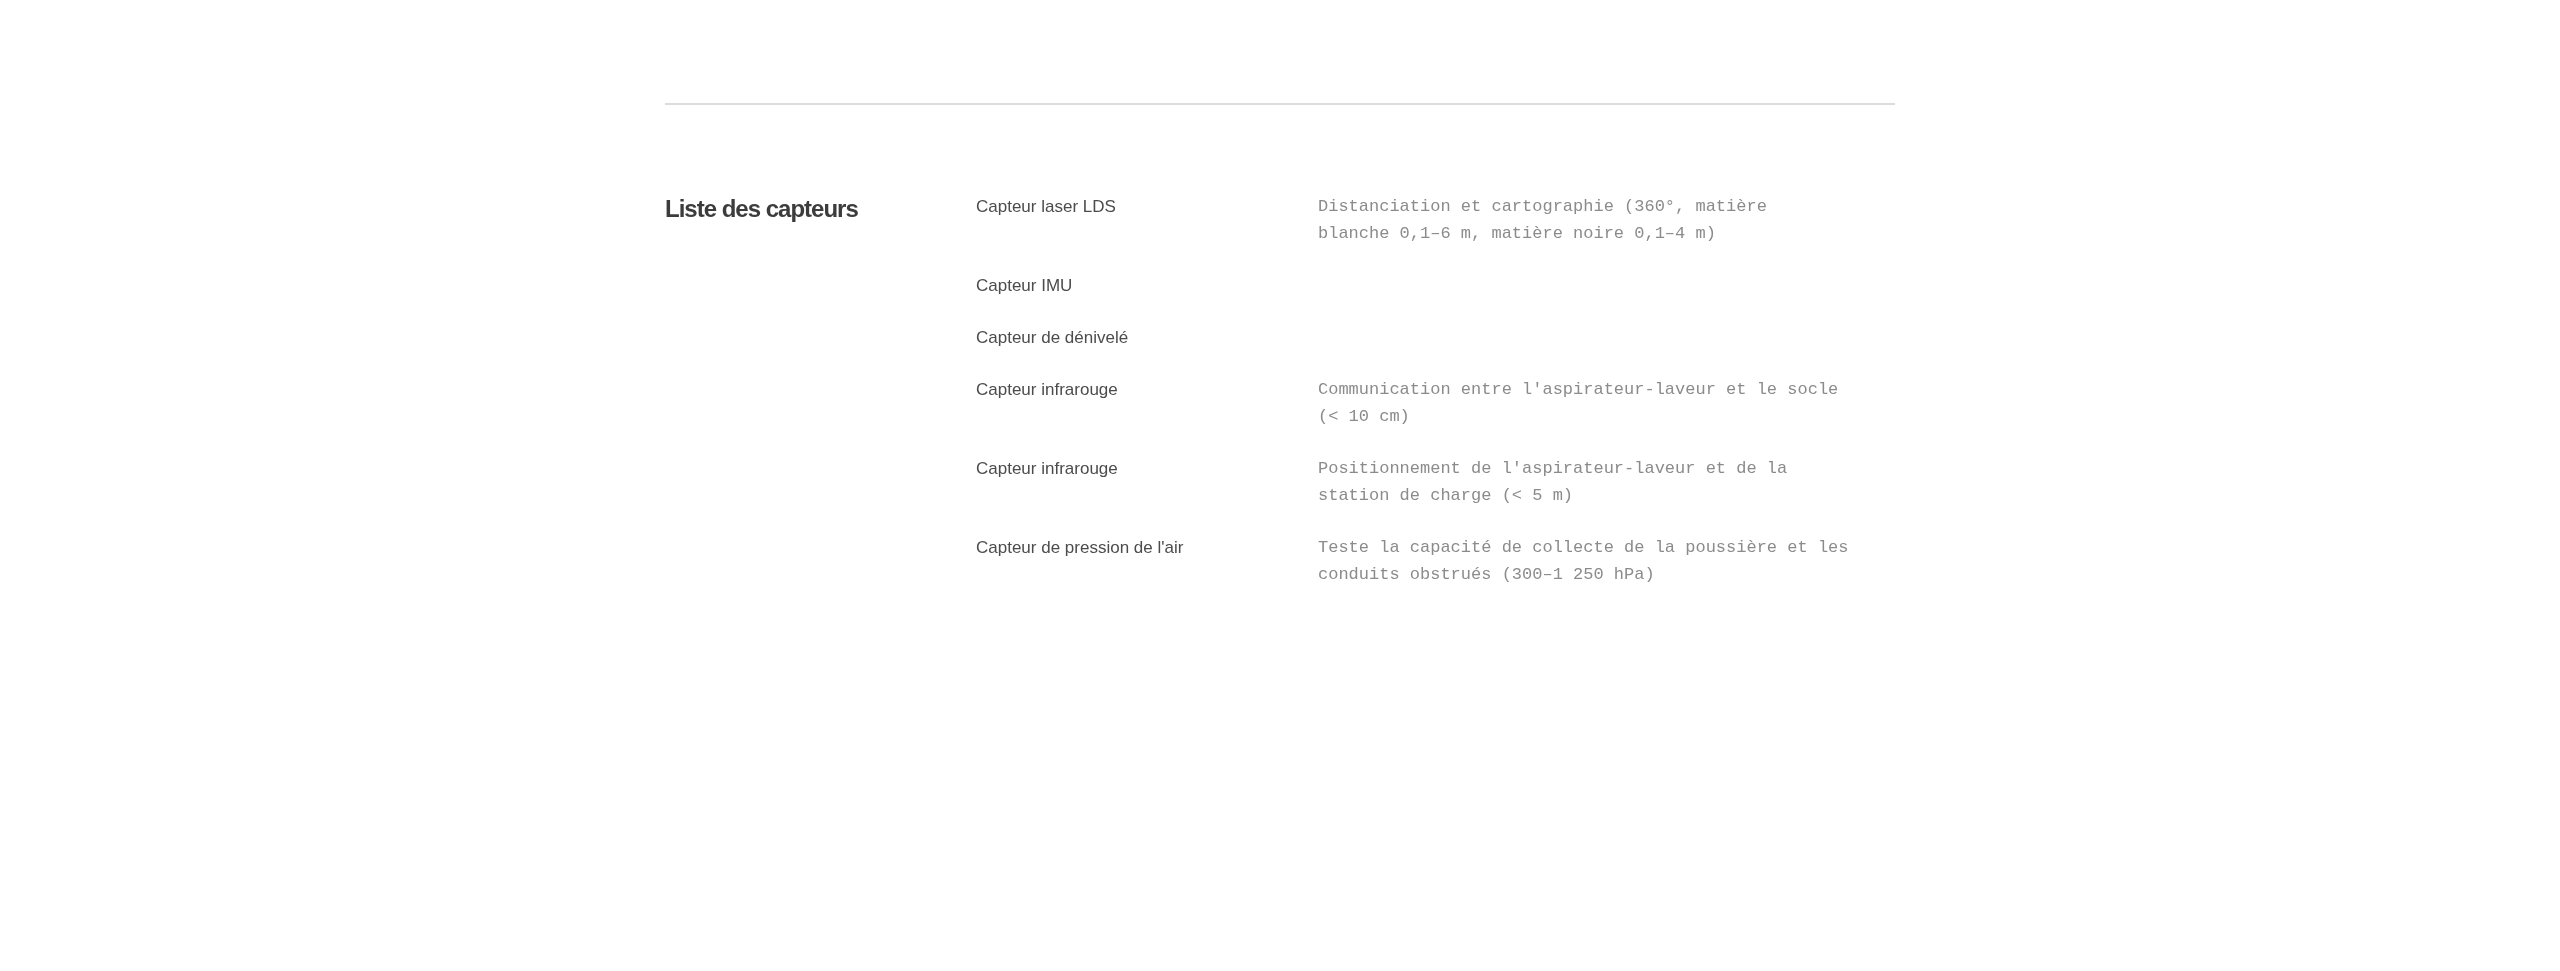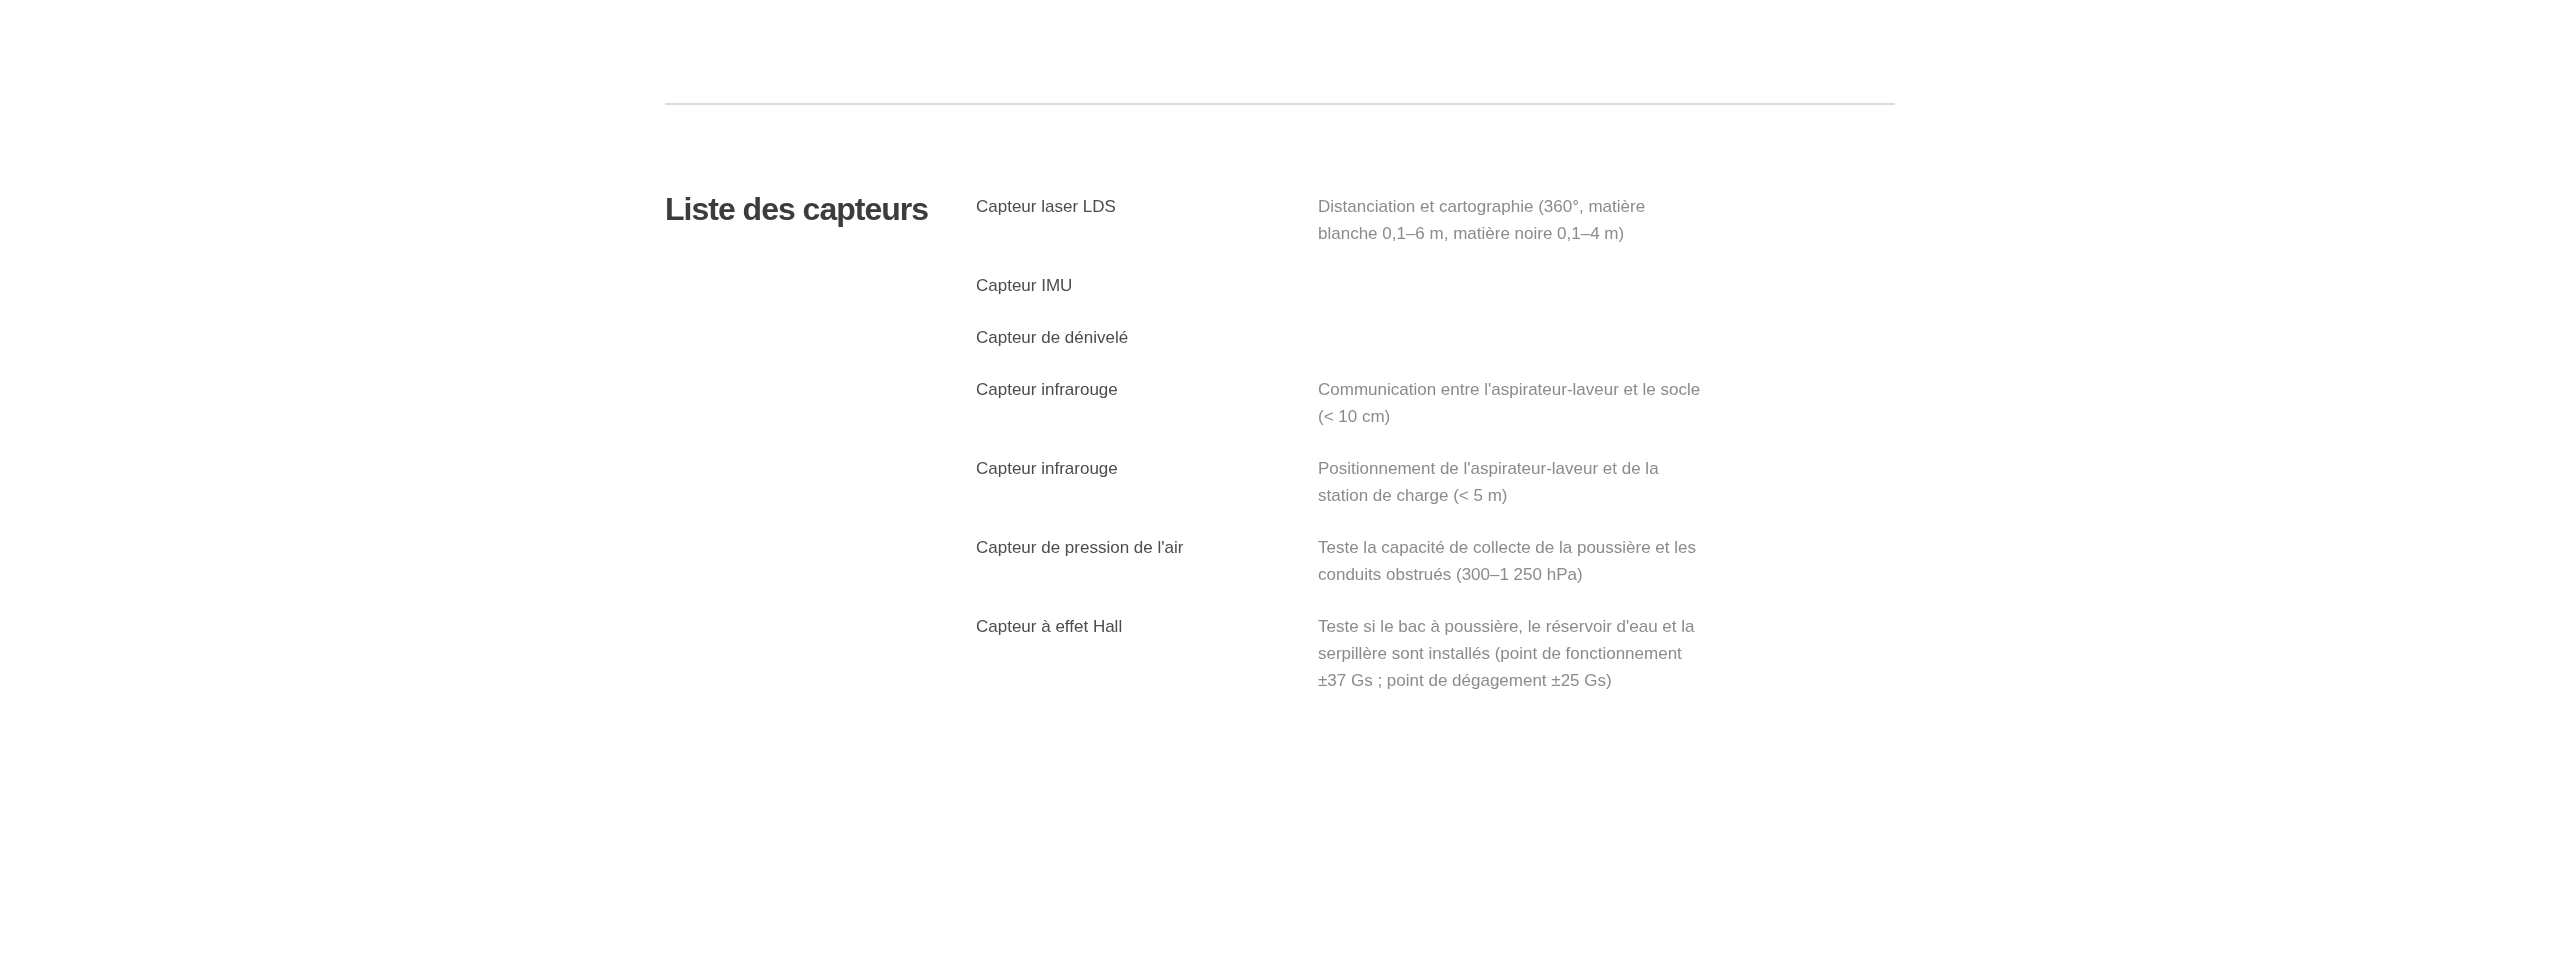--- a/index.html
+++ b/index.html
@@ -26,21 +26,21 @@
     display: flex;
     align-items: flex-start;
     padding-top: 88px;
   }
   .title-col {
     flex: 0 0 311px;
     width: 311px;
   }
   .section-title {
     margin: -4px 0 0 0;
-    font-size: 32px;
+    font-size: 24px;
     line-height: 40px;
     font-weight: 700;
     letter-spacing: -1px;
     white-space: nowrap;
     color: var(--title-color, #3c3c3c);
   }
   .rows {
     flex: 1 1 auto;
   }
   .row {
@@ -59,20 +59,21 @@
   .cell.name {
     flex: 0 0 342px;
     width: 342px;
     padding-right: 20px;
     color: var(--name-color, #4c4c4c);
   }
   .cell.desc {
     flex: 1 1 auto;
     color: var(--desc-color, #8b8b8b);
     white-space: pre-line;
+    font-family: Liberation Mono, monospace;
   }
 </style>
 </head>
 <body style="background: rgb(255, 255, 255);">
 
 <div class="page">
   <div class="container">
     <div class="divider"></div>
     <div class="content">
       <div class="title-col">
@@ -98,22 +99,16 @@
           <div class="row">
             <div class="cell name">Capteur infrarouge</div>
             <div class="cell desc">Positionnement de l'aspirateur-laveur et de la
 station de charge (&lt; 5 m)</div>
           </div>
           <div class="row">
             <div class="cell name">Capteur de pression de l'air</div>
             <div class="cell desc">Teste la capacité de collecte de la poussière et les
 conduits obstrués (300–1 250 hPa)</div>
           </div>
-          <div class="row">
-            <div class="cell name">Capteur à effet Hall</div>
-            <div class="cell desc">Teste si le bac à poussière, le réservoir d'eau et la
-serpillère sont installés (point de fonctionnement
-±37 Gs ; point de dégagement ±25 Gs)</div>
-          </div>
         </div>
     </div>
   </div>
 </div>
 
 </body></html>

